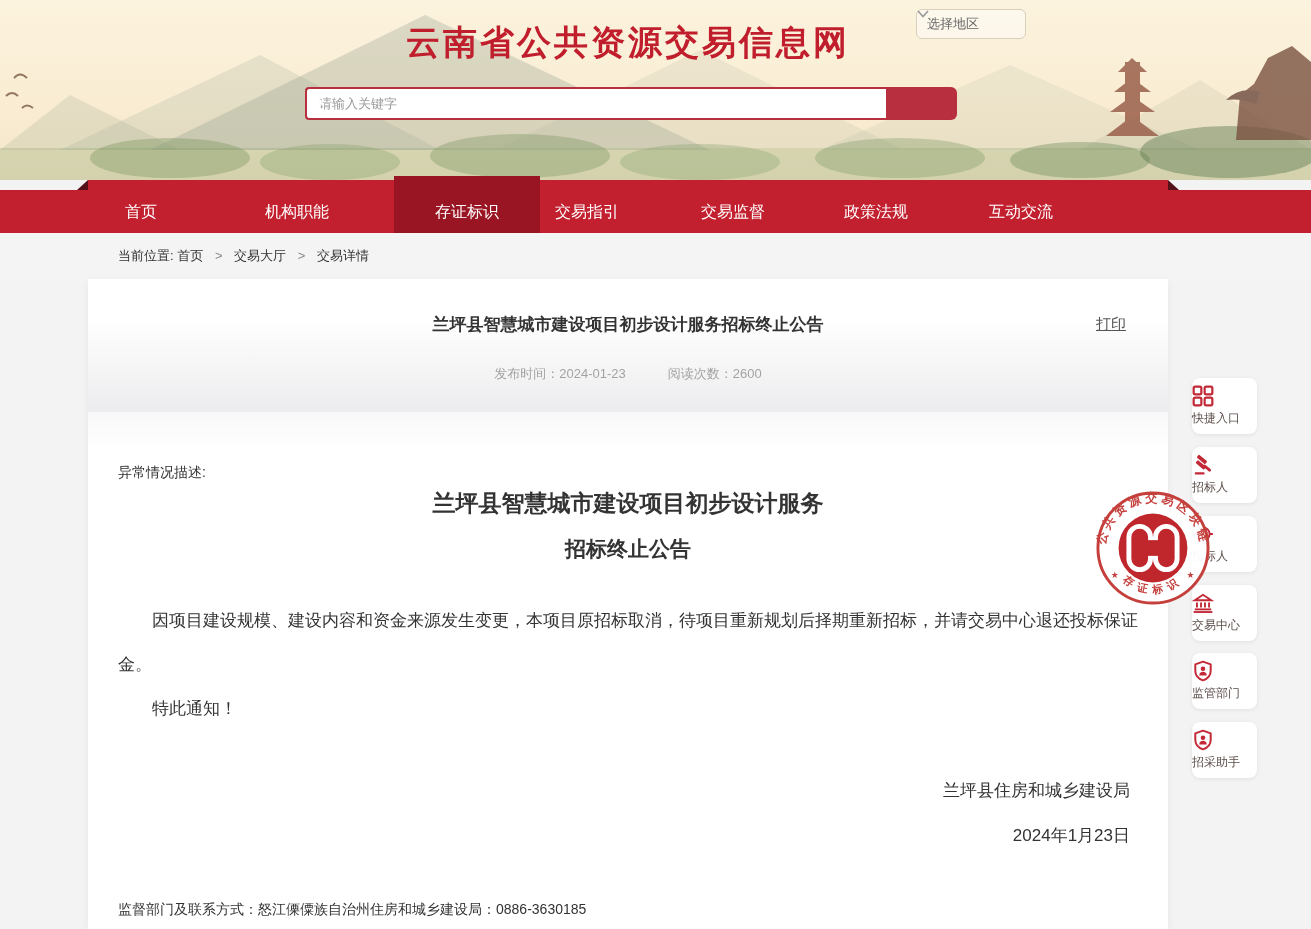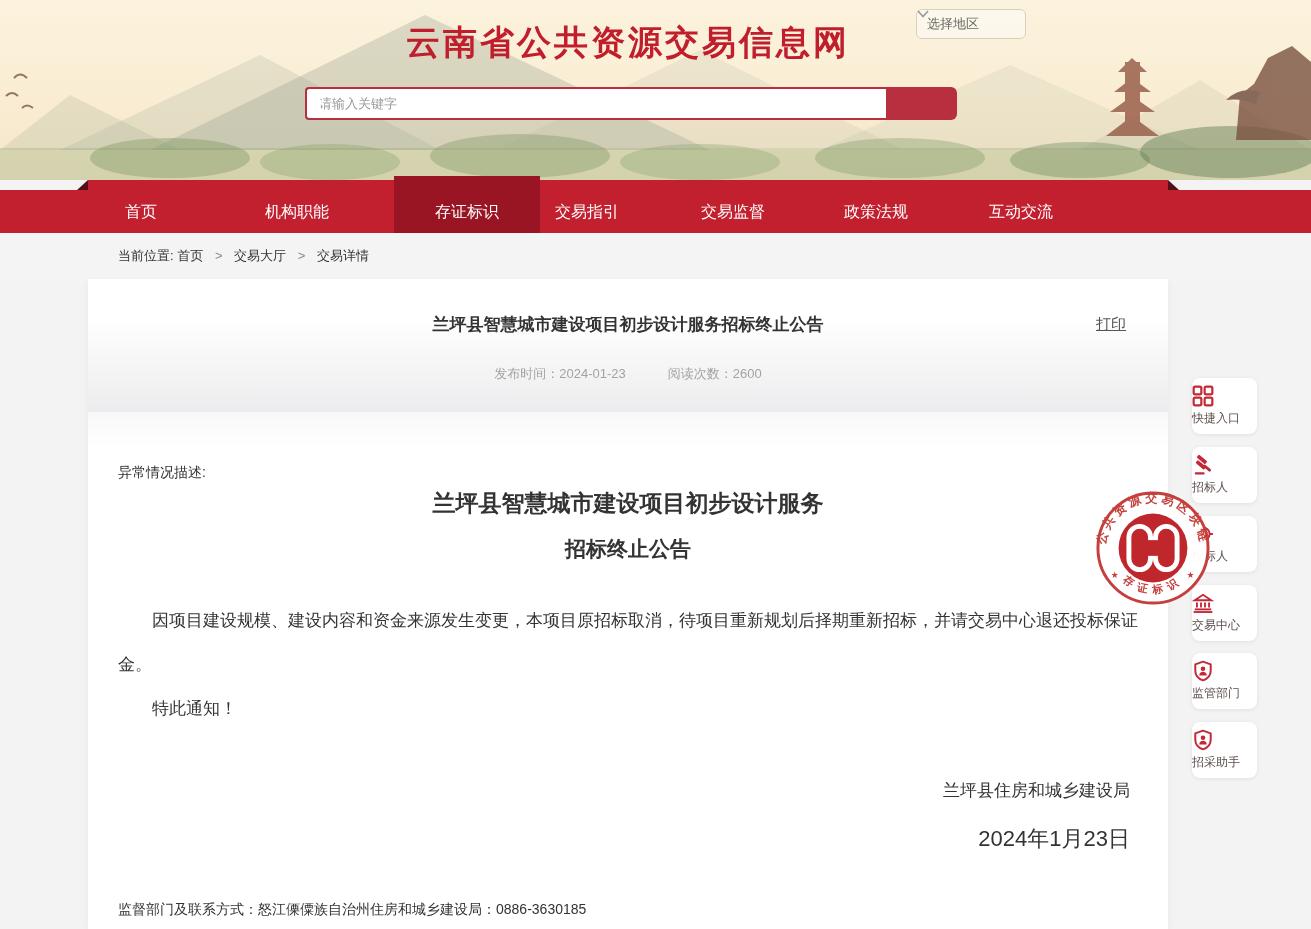--- a/index.html
+++ b/index.html
@@ -54,21 +54,21 @@
   .art-meta .gap { display:inline-block; width:42px; }
   .card-body { position:relative; height:517px; padding:0 30px;
                background:linear-gradient(180deg,#f8f8f9 0%,#ffffff 36px); }
   .sec-label { padding-top:52px; font-size:14px; color:#333; }
   .doc-h1 { margin-top:6px; text-align:center; font-size:23px; font-weight:bold; color:#333; }
   .doc-h2 { margin-top:16px; text-align:center; font-size:21px; font-weight:bold; color:#333; }
   .doc-p  { margin-top:36px; font-size:17px; color:#333; line-height:44px; text-indent:2em;
             text-align:justify; }
   .doc-p2 { font-size:17px; color:#333; line-height:44px; text-indent:2em; }
   .sign   { margin-top:48px; text-align:right; padding-right:8px; font-size:17px; color:#333; }
-  .sign-date { margin-top:22px; text-align:right; padding-right:8px; font-size:22px; color:#333; }
+  .sign-date { margin-top:22px; text-align:right; padding-right:8px; font-size:17px; color:#333; }
   .contact { position:absolute; left:30px; bottom:10px; font-size:14px; color:#333; }
 
   
   .side-card { position:absolute; left:1192px; width:65px; height:56px; background:#fff;
                border-radius:8px; box-shadow:0 1px 4px rgba(0,0,0,.08); z-index:2; cursor:pointer;
                display:flex; flex-direction:column; align-items:flex-start; justify-content:center; }
   .side-card .lbl { font-size:12px; color:#5d4f4b; margin-top:3px; white-space:nowrap; }
 
   
   .seal { position:absolute; left:1094px; top:489px; width:118px; height:118px; z-index:3; }

